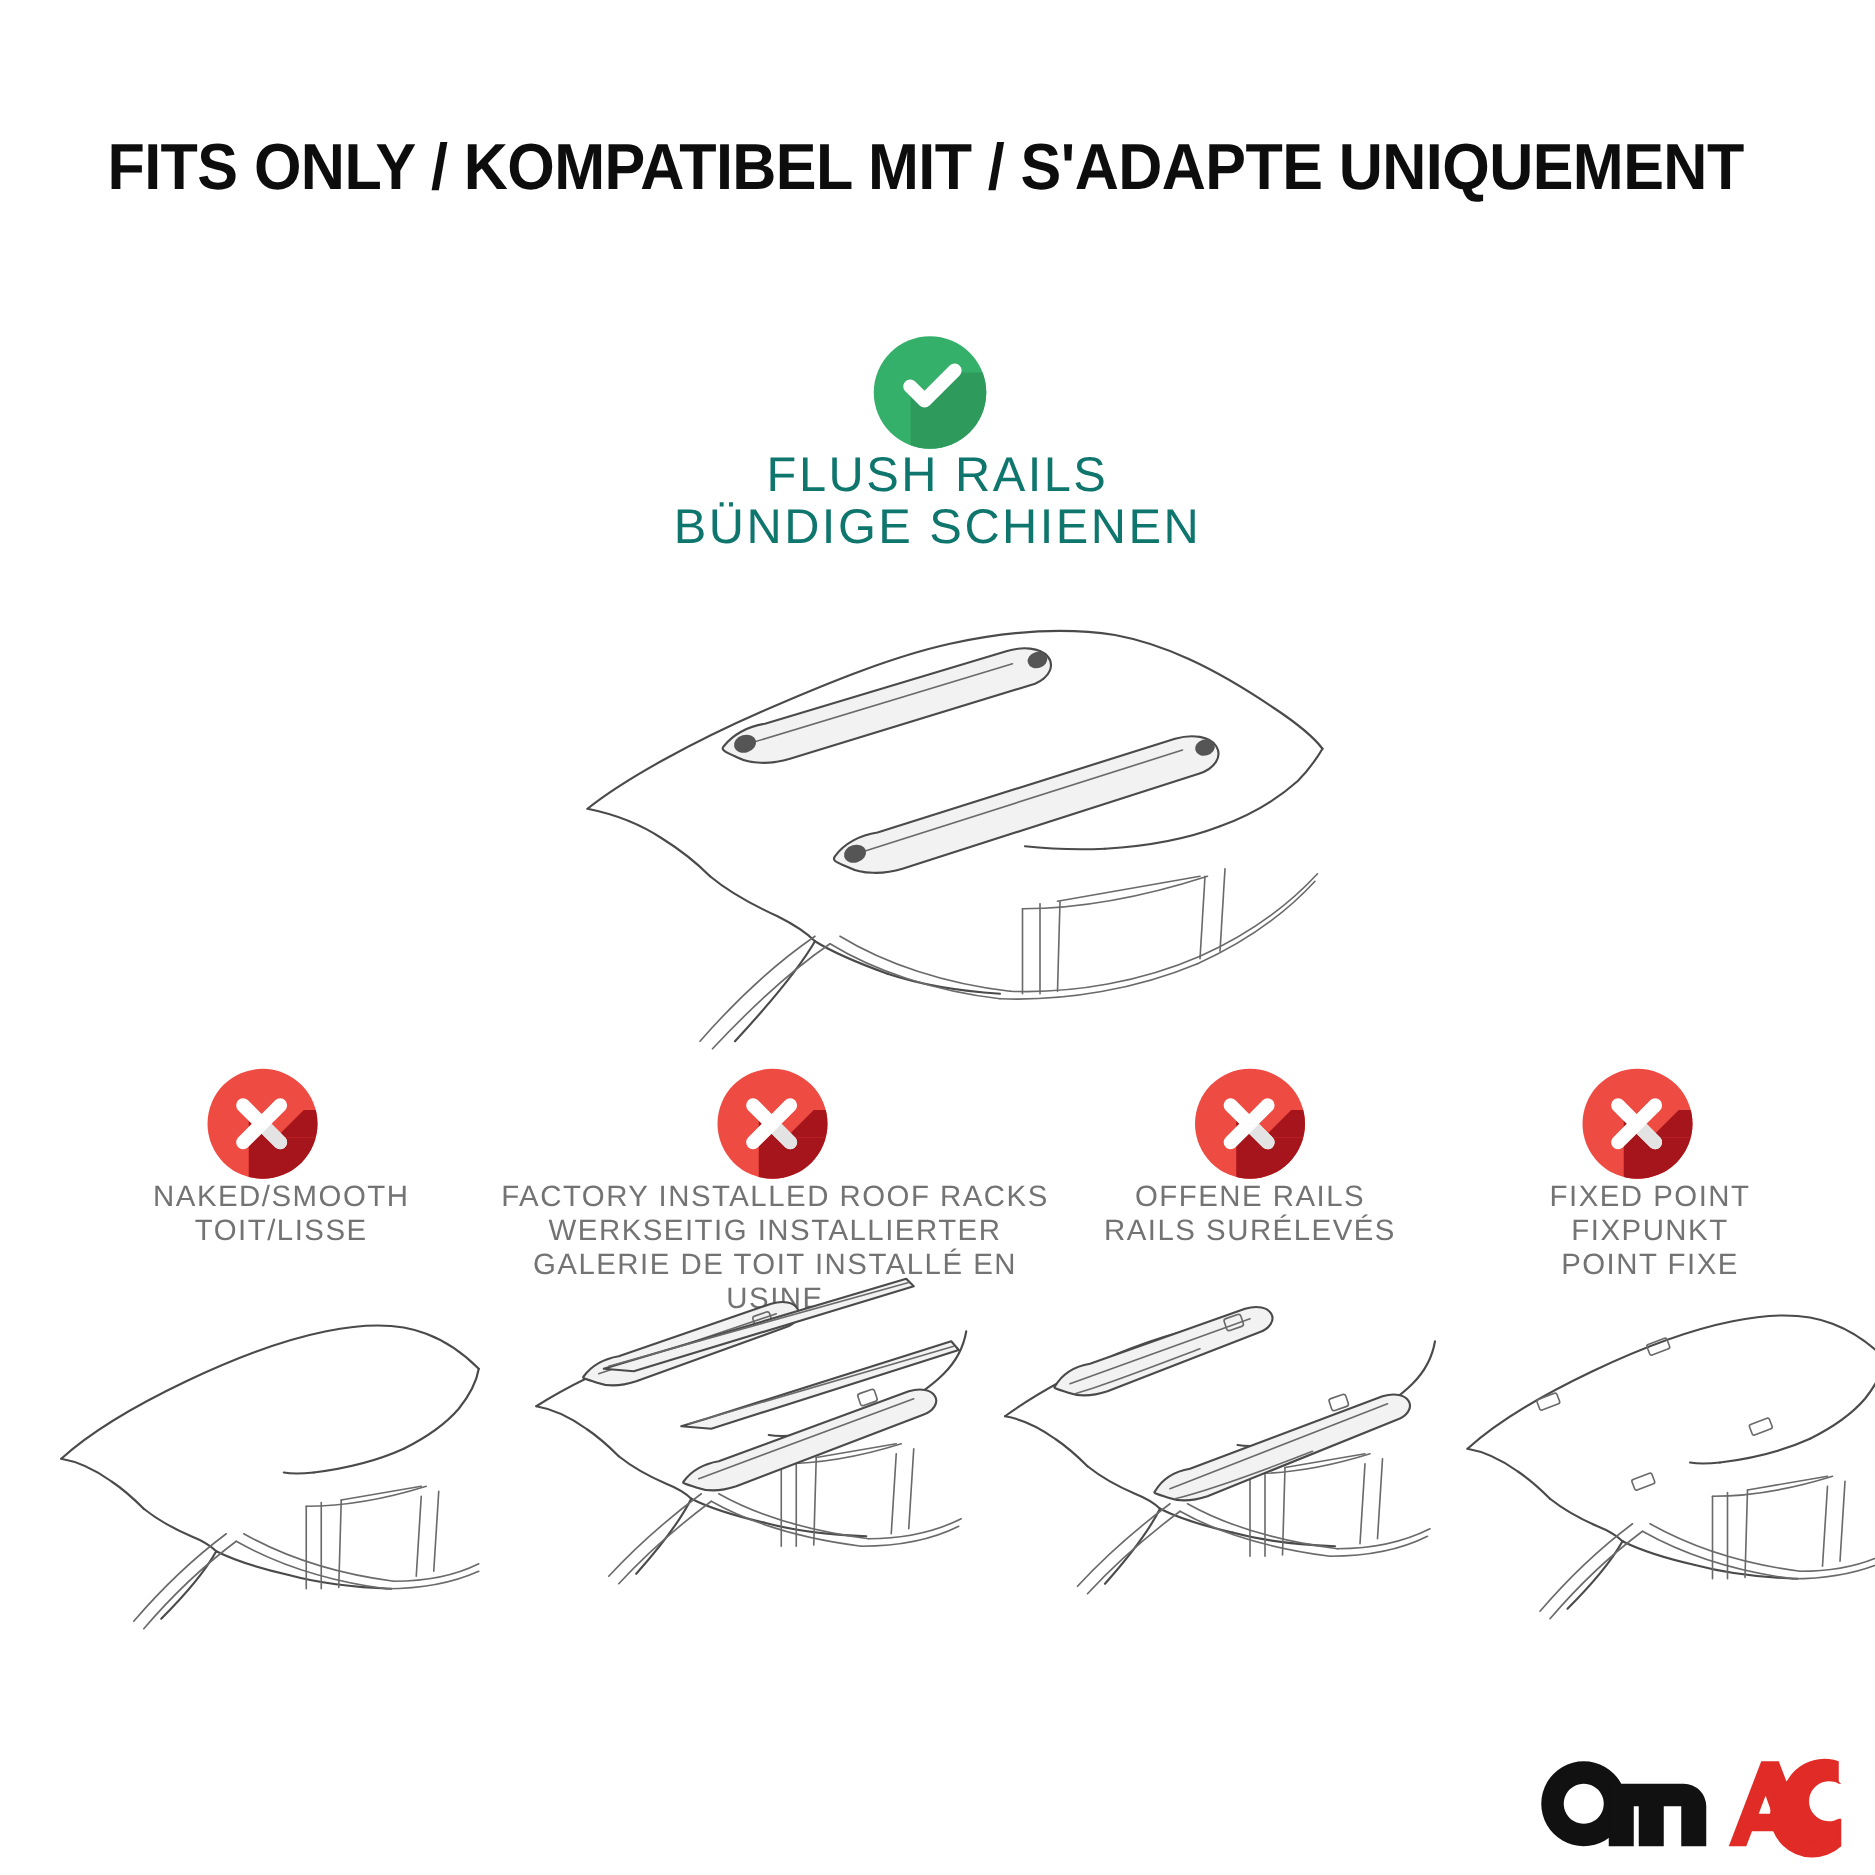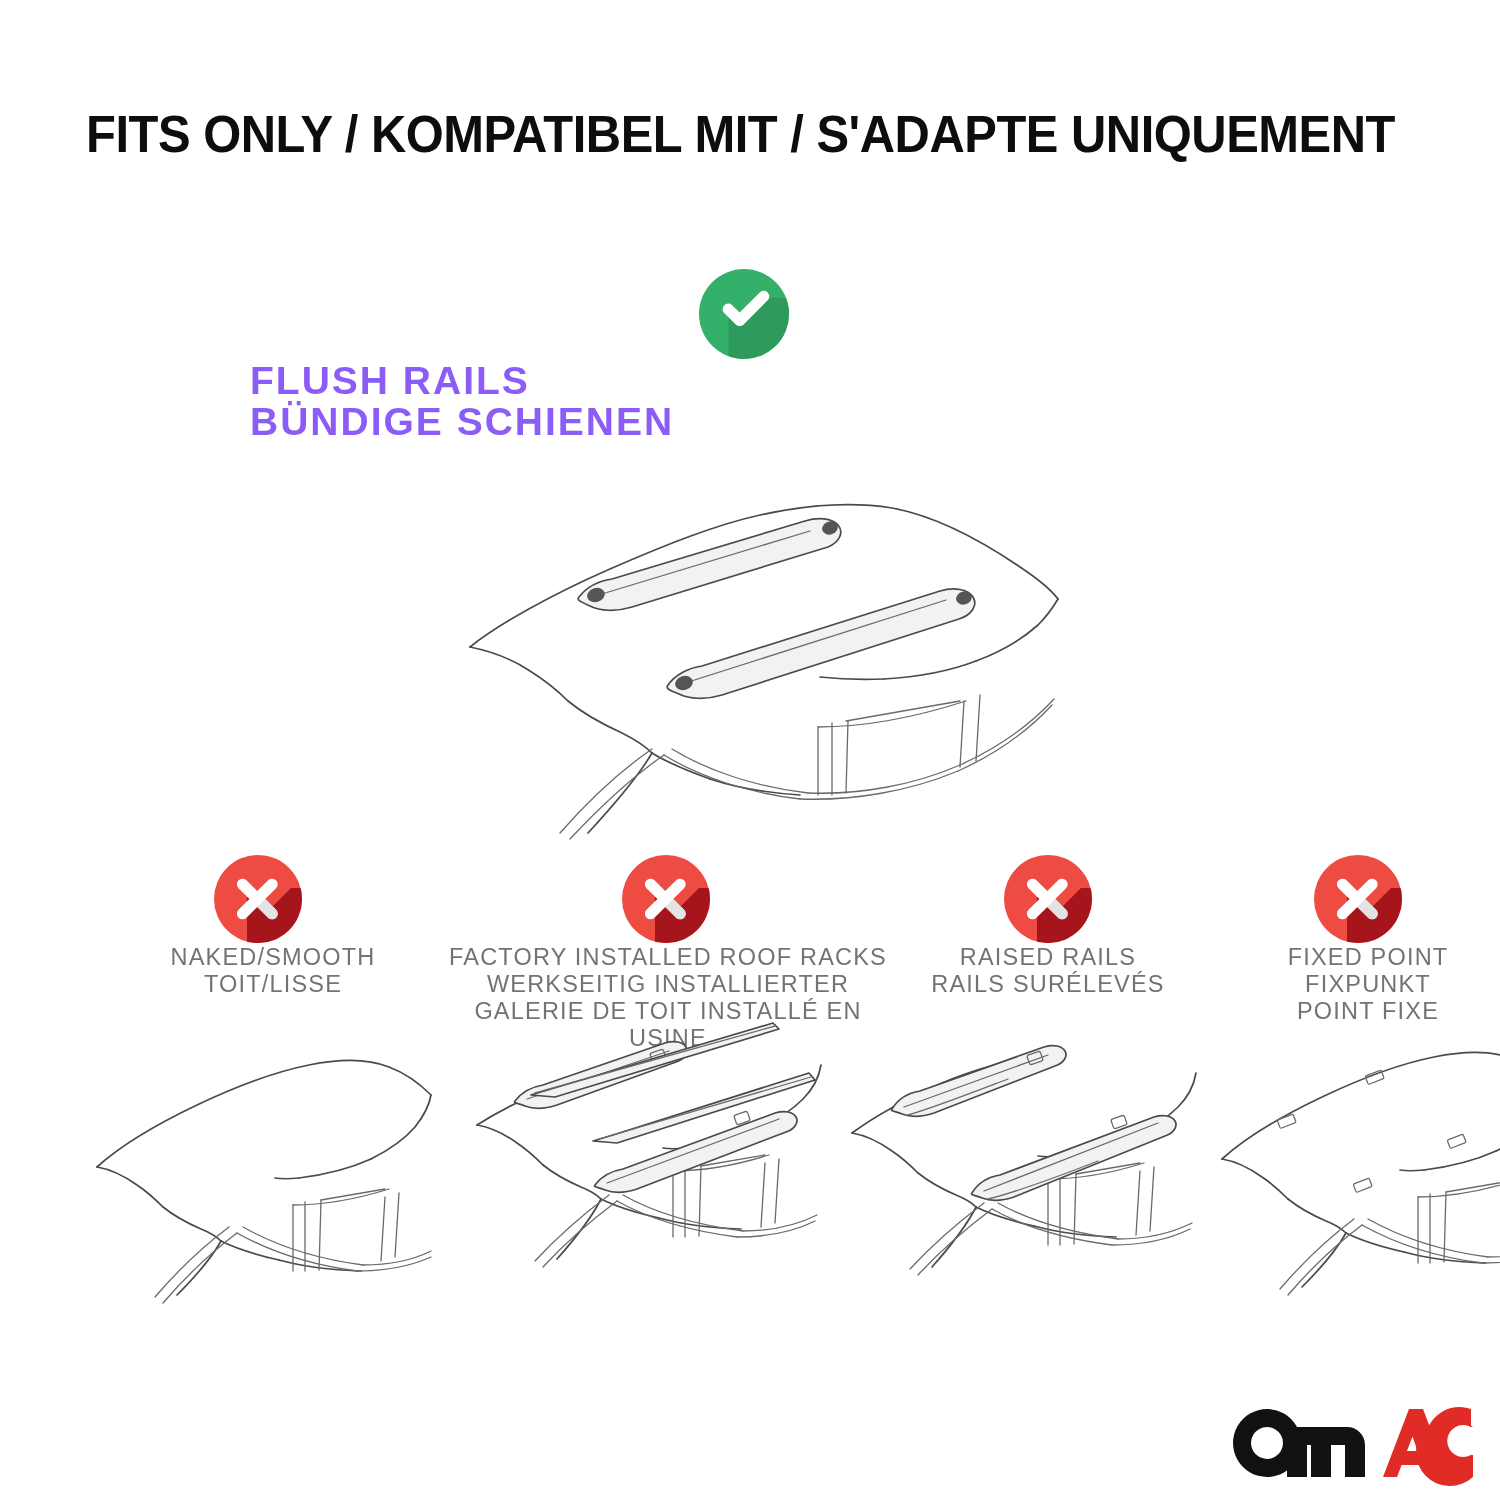--- a/index.html
+++ b/index.html
@@ -4,21 +4,21 @@
 <style>
   html,body{margin:0;padding:0;}
   body{
     width:1500px;height:1500px;
     background:#ffffff;
     font-family:"Liberation Sans", sans-serif;
     position:relative;
     overflow:hidden;
     -webkit-font-smoothing:antialiased;
   }
-  .page{position:absolute;inset:0;padding-left:48px;}
+  .page{position:absolute;inset:0;}
 
   
   .header-title{
     position:absolute;
     left:86px; top:106px;
     width:1340px;
     font-family:"Liberation Sans", sans-serif;
     font-weight:700;
     font-size:52px;
     line-height:56px;
@@ -33,25 +33,26 @@
   .hero{position:absolute;left:0;top:0;width:1500px;}
   .hero-icon{
     position:absolute;
     left:698px; top:268px;
     width:92px;height:92px;
   }
   .hero-text{
     position:absolute;
     left:250px; top:360px;
     width:1000px;
+    text-align:center;
     font-size:39px;
     line-height:41px;
     letter-spacing:2.0px;
-    font-weight:700;
-    color:#8b5cf6;
+    font-weight:400;
+    color:#0f766e;
   }
   .hero-art{
     position:absolute;
     left:460px; top:495px;
     width:600px;height:300px;
   }
 
   
   .col{position:absolute;top:0;}
   .col-icon{position:absolute;width:90px;height:90px;top:854px;}
@@ -339,21 +340,21 @@
           <path d="M56 56 L78 34 L90 34 L90 56 Z" fill="#a5151b"></path>
           <path d="M33.2 26.0 a5.6 5.6 0 0 0 -7.9 7.9 L36.4 45 L25.3 56.1
                    a5.6 5.6 0 0 0 7.9 7.9 L44.3 52.9 L55.4 64.0
                    a5.6 5.6 0 0 0 7.9 -7.9 L52.2 45 L63.3 33.9
                    a5.6 5.6 0 0 0 -7.9 -7.9 L44.3 37.1 Z" fill="#ffffff"></path>
           <path d="M44.3 52.9 L55.4 64.0 a5.6 5.6 0 0 0 7.9 -7.9 L52.2 45 Z" fill="#e3e3e3"></path>
         </g>
       </svg>
     </div>
     <div class="col-label">
-      <div>RAISED RAILS</div>
+      <div>OFFENE RAILS</div>
       <div>RAILS SURÉLEVÉS</div>
     </div>
     <div class="col-art">
       <svg viewBox="0 0 350 235" width="350" height="235">
         <path class="ln" d="M4 78 C 26 62 58 44 94 28 C 128 14 158 6 182 4"></path>
         <path class="ln" d="M4 78 C 16 80 30 86 44 96 C 56 104 64 112 70 118"></path>
         <path class="ln" d="M70 118 C 80 126 94 134 108 140 C 118 144 124 148 128 152"></path>
         <path class="ln" d="M128 152 C 118 172 100 194 84 212"></path>
         <path class="ln" d="M128 152 C 144 160 164 166 186 171"></path>
         <path class="ln" d="M186 171 C 212 178 240 181 268 182"></path>

